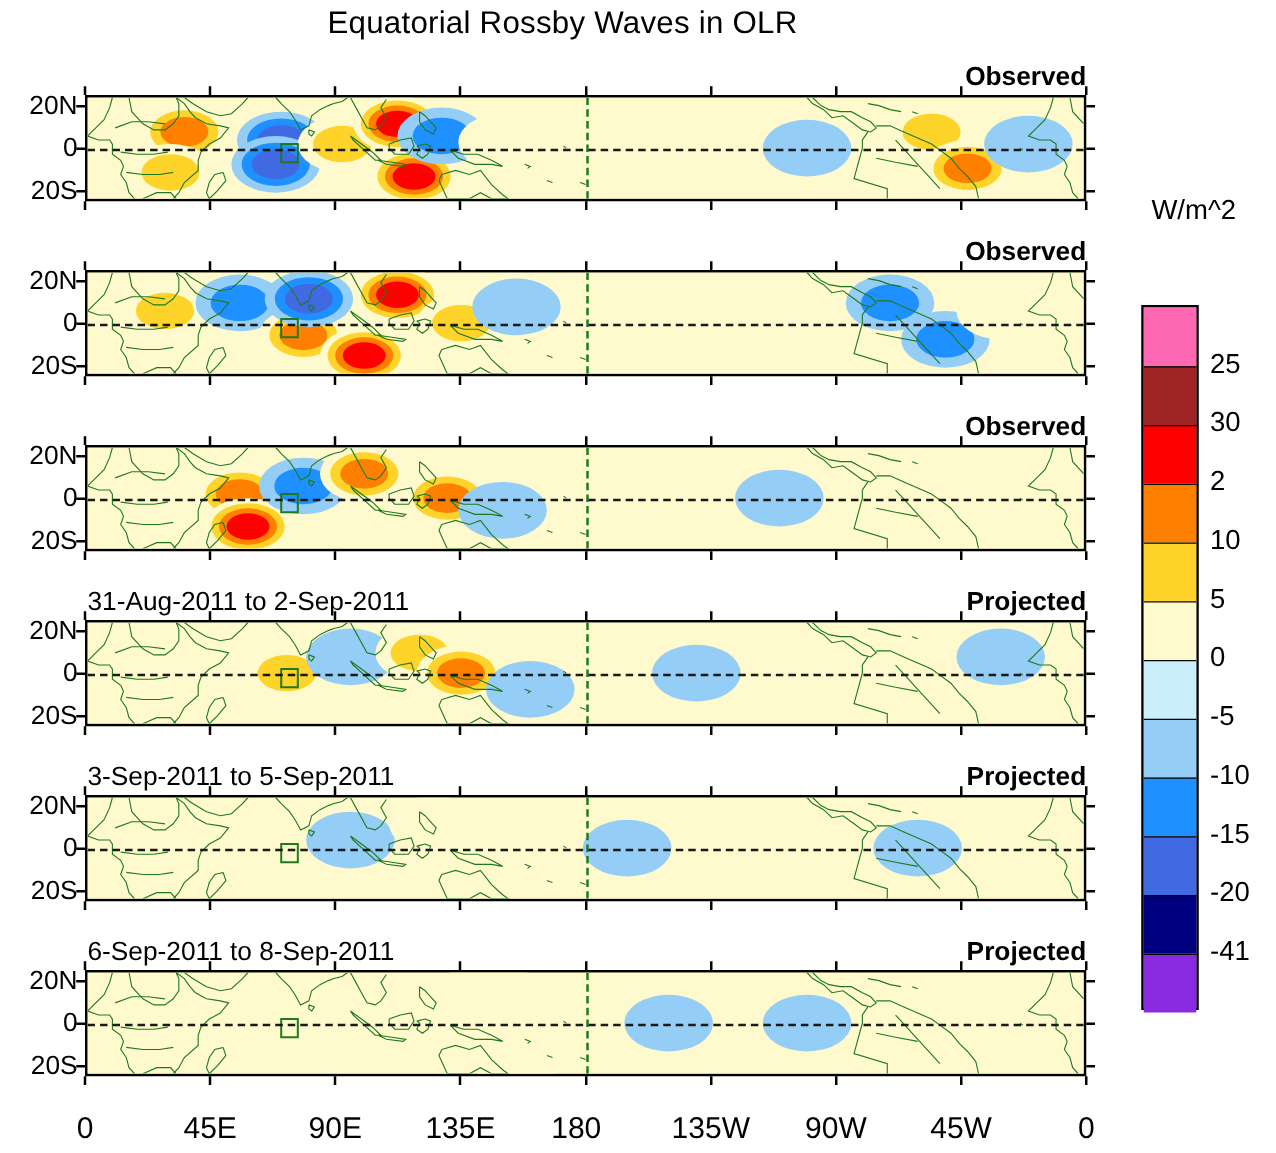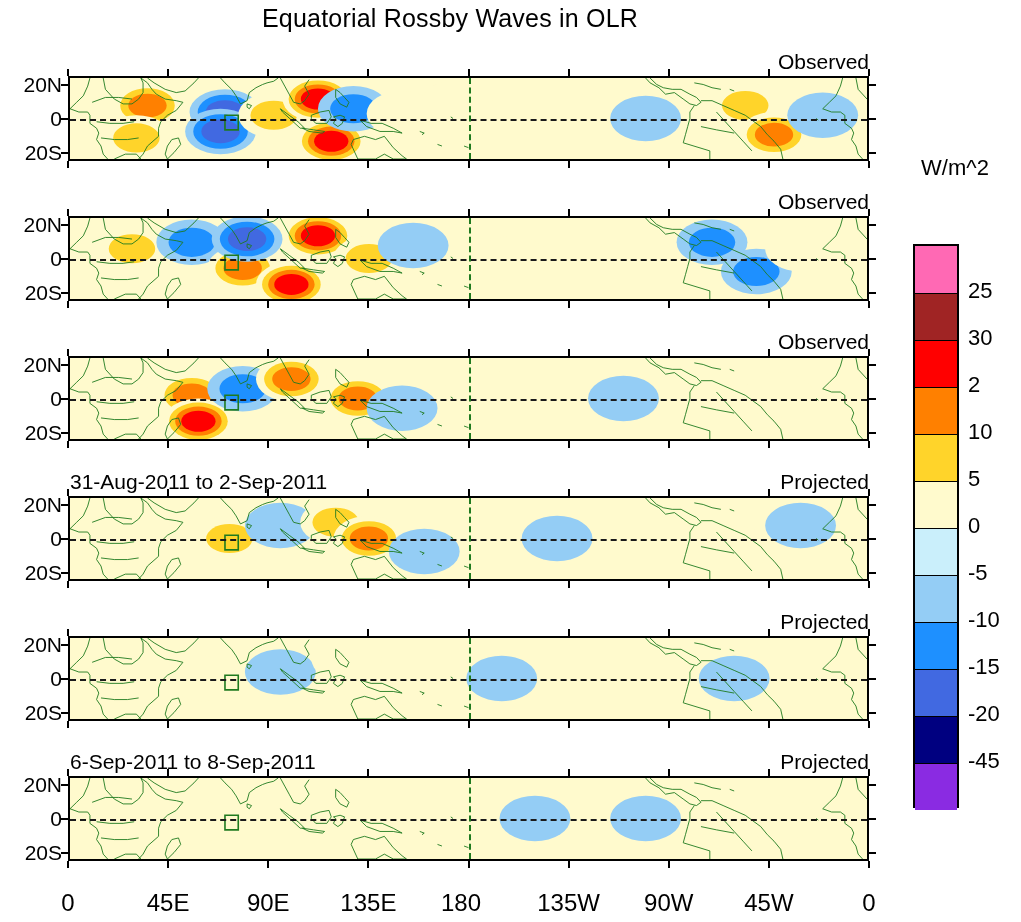--- a/index.html
+++ b/index.html
@@ -6,21 +6,21 @@
   body{width:1021px;height:922px;position:relative;
        font-family:"Liberation Sans",sans-serif;color:#000;overflow:hidden;}
 
   #title{position:absolute;left:0;top:0;width:900px;text-align:center;
          font-size:25px;line-height:36px;letter-spacing:.2px;}
 
   .panel{position:absolute;left:68px;width:801px;height:85px;}
   .frame{position:absolute;inset:0;border:2px solid #000;box-sizing:border-box;
          overflow:hidden;background:#FFFACD;}
   .hdr{position:absolute;left:2px;top:-26px;font-size:21px;white-space:nowrap;}
-  .tagr{position:absolute;right:0px;top:-26px;font-size:21px;white-space:nowrap;}
+  .tagr{position:absolute;right:0px;top:-26px;font-size:21px;white-space:nowrap;font-weight:bold;}
 
   .ylab{position:absolute;right:0;font-size:21px;text-align:right;
         width:62px;transform:translateY(-50%);}
   .yl-wrap{position:absolute;left:0;width:62px;height:85px;}
 
   .tick{position:absolute;background:#000;}
   .tk-t{width:2px;height:7px;bottom:-7px;}
   .tk-l{height:2px;width:7px;left:-7px;}
   .tk-r{height:2px;width:7px;right:-7px;}
 
@@ -408,20 +408,21 @@
       <div class="tick tk-t" style="left: 800px;"></div>
       <div class="tick" style="width: 2px; height: 7px; top: -7px; left: 800px;"></div>
       <div class="tick tk-l" style="top: 7.5px;"></div>
       <div class="tick tk-r" style="top: 7.5px;"></div>
       <div class="tick tk-l" style="top: 41.5px;"></div>
       <div class="tick tk-r" style="top: 41.5px;"></div>
       <div class="tick tk-l" style="top: 75.5px;"></div>
       <div class="tick tk-r" style="top: 75.5px;"></div>
     </div>
     <div class="panel" style="top: 636px;">
+      <div class="hdr">3-Sep-2011 to 5-Sep-2011</div>
       <div class="tagr">Projected</div>
       <div class="frame">
         <svg class="field" viewBox="0 0 1000 100" preserveAspectRatio="none">
           <rect x="0" y="0" width="1000" height="100" fill="#FFFACD"></rect>
           <path d="M 122.22222222222221 50 a 44.44444444444444 28.000000000000004 0 1 0 88.88888888888889 0 a 44.44444444444444 28.000000000000004 0 1 0 -88.88888888888889 0 Z" fill="#FFFACD"></path>
           <path d="M 219.44444444444446 42 a 44.44444444444444 28.000000000000004 0 1 0 88.88888888888889 0 a 44.44444444444444 28.000000000000004 0 1 0 -88.88888888888889 0 Z" fill="#94CDF5"></path>
           <path d="M 302.77777777777777 26 a 44.44444444444444 28.000000000000004 0 1 0 88.88888888888889 0 a 44.44444444444444 28.000000000000004 0 1 0 -88.88888888888889 0 Z" fill="#FFFACD"></path>
           <path d="M 344.44444444444446 70 a 44.44444444444444 28.000000000000004 0 1 0 88.88888888888889 0 a 44.44444444444444 28.000000000000004 0 1 0 -88.88888888888889 0 Z" fill="#FFFACD"></path>
           <path d="M 497.2222222222222 50 a 44.44444444444444 28.000000000000004 0 1 0 88.88888888888889 0 a 44.44444444444444 28.000000000000004 0 1 0 -88.88888888888889 0 Z" fill="#94CDF5"></path>
           <path d="M 788.8888888888889 50 a 44.44444444444444 28.000000000000004 0 1 0 88.88888888888889 0 a 44.44444444444444 28.000000000000004 0 1 0 -88.88888888888889 0 Z" fill="#94CDF5"></path>
@@ -585,21 +586,21 @@
     <div class="cblab" style="top: 291px;">25</div>
     <div class="cblab" style="top: 338px;">30</div>
     <div class="cblab" style="top: 385px;">2</div>
     <div class="cblab" style="top: 432px;">10</div>
     <div class="cblab" style="top: 479px;">5</div>
     <div class="cblab" style="top: 526px;">0</div>
     <div class="cblab" style="top: 573px;">-5</div>
     <div class="cblab" style="top: 620px;">-10</div>
     <div class="cblab" style="top: 667px;">-15</div>
     <div class="cblab" style="top: 714px;">-20</div>
-    <div class="cblab" style="top: 761px;">-45</div>
+    <div class="cblab" style="top: 761px;">-41</div>
   </div>
 
 <div id="xlabels">
     <div class="xlab" style="left: 68px;">0</div>
     <div class="xlab" style="left: 168.125px;">45E</div>
     <div class="xlab" style="left: 268.25px;">90E</div>
     <div class="xlab" style="left: 368.375px;">135E</div>
     <div class="xlab" style="left: 461px;">180</div>
     <div class="xlab" style="left: 568.625px;">135W</div>
     <div class="xlab" style="left: 668.75px;">90W</div>

